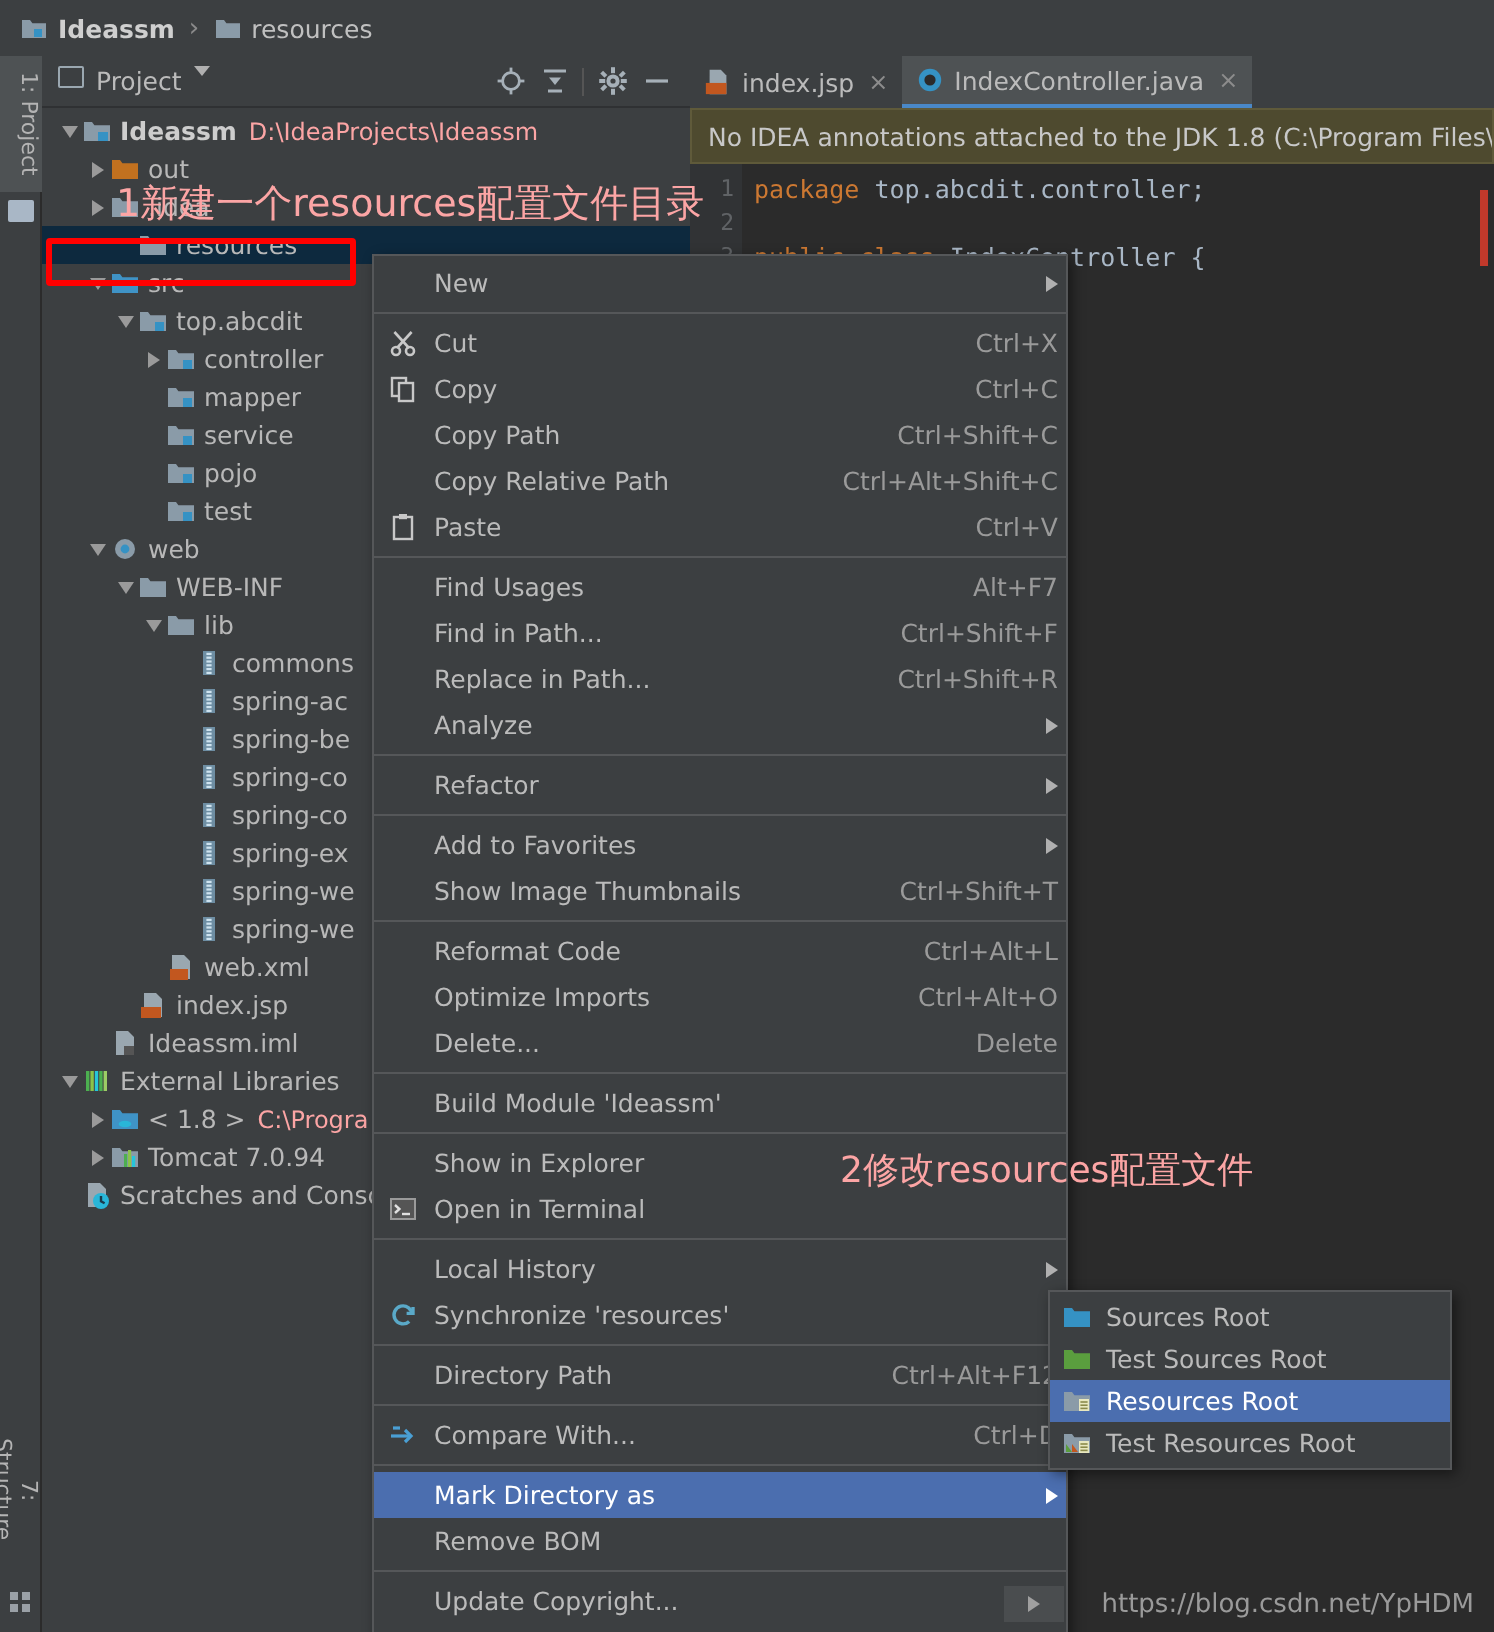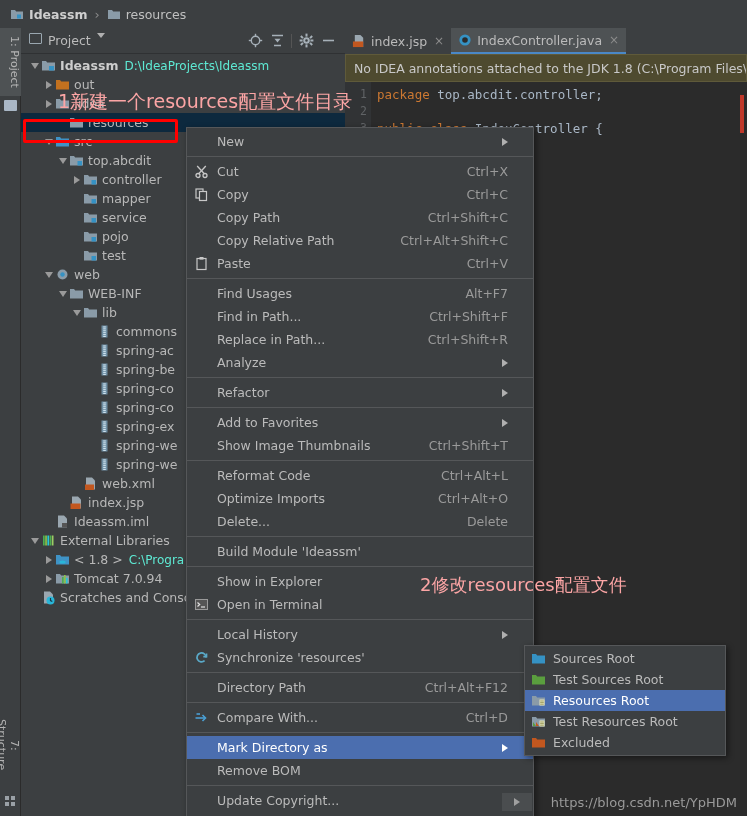--- a/index.html
+++ b/index.html
@@ -81,21 +81,21 @@
   .row.sel { background: #0d293e; }
   .row .arrow {
     width: 11px; height: 11px; margin-right: 1px; flex: none;
     display: flex; align-items: center; justify-content: center;
   }
   .tri-r { width:0;height:0;border-top:4px solid transparent;border-bottom:4px solid transparent;border-left:6px solid #9a9a9a; }
   .tri-d { width:0;height:0;border-left:4px solid transparent;border-right:4px solid transparent;border-top:6px solid #9a9a9a; }
   .row .ico { width: 15px; height: 15px; margin-right: 4px; flex: none; }
   .row .lbl { color: #b8b8b8; }
   .row .lbl.bold { font-weight: bold; color: #cdcdcd; }
-  .row .sub { color: #5eead4; margin-left: 6px; font-size: 12px; }
+  .row .sub { color: #fca5a5; margin-left: 6px; font-size: 12px; }
 
   
   .editor {
     position: absolute; left: 345px; top: 28px; width: 402px; height: 788px;
     background: #2b2b2b;
   }
   .tabstrip { height: 26px; background: #3c3f41; display: flex; align-items: stretch; }
   .etab {
     display: flex; align-items: center; gap: 5px; padding: 0 7px;
     font-size: 12.5px; color: #bbb; position: relative;
@@ -126,21 +126,21 @@
 
   
   .ctxmenu {
     position: absolute; left: 186px; top: 127px; width: 348px;
     background: #3c3f41; border: 1px solid #555759;
     box-shadow: 2px 2px 6px rgba(0,0,0,0.45);
     padding: 2px 0;
   }
   .mi {
     position: relative; height: 23px; display: flex; align-items: center;
-    font-size: 12.5px; color: #bbbbbb; padding-left: 30px; padding-right: 25px;
+    font-size: 12.5px; color: #bbbbbb; padding-left: 30px; padding-right: 4px;
   }
   .mi.hl { background: #4b6eaf; color: #ffffff; }
   .mi .milabel { flex: none; }
   .mi .miacc { margin-left: auto; color: #9a9a9a; font-size: 12.5px; }
   .mi .miarrow {
     margin-left: auto; width: 0; height: 0;
     border-top: 4px solid transparent; border-bottom: 4px solid transparent;
     border-left: 6px solid #b0b0b0;
   }
   .mi.hl .miarrow { border-left-color: #ffffff; }
@@ -884,28 +884,20 @@
             <path d="M2 8 l3 4 h-3z" fill="#5a9e3e"></path>
             <path d="M5 8 l3 4 h-3z" fill="#c2571f"></path>
             <rect x="8.5" y="6.5" width="5" height="6" fill="#e8e8c0"></rect>
             <line x1="9.2" y1="8" x2="12.8" y2="8" stroke="#8a8a4a" stroke-width="0.8"></line>
             <line x1="9.2" y1="9.6" x2="12.8" y2="9.6" stroke="#8a8a4a" stroke-width="0.8"></line>
             <line x1="9.2" y1="11.2" x2="12.8" y2="11.2" stroke="#8a8a4a" stroke-width="0.8"></line>
           </svg>
         </span>
         <span>Test Resources Root</span>
       </div>
-      <div class="smi">
-        <span class="smicon">
-          <svg width="15" height="15" viewBox="0 0 15 15" class="ic">
-            <path d="M1 3h4l1.2 1.6H14V12.5H1z" fill="#c2571f"></path>
-          </svg>
-        </span>
-        <span>Excluded</span>
-      </div>
     </div>
 
   <div class="redbox"></div>
   <div class="annot annot1">1新建一个resources配置文件目录</div>
   <div class="annot annot2">2修改resources配置文件</div>
 
   <div class="wm-btn">
     <span style="width:0;height:0;border-top:4px solid transparent;border-bottom:4px solid transparent;border-left:6px solid #a0a0a0;display:block;"></span>
   </div>
   <div class="watermark">https://blog.csdn.net/YpHDM</div>

